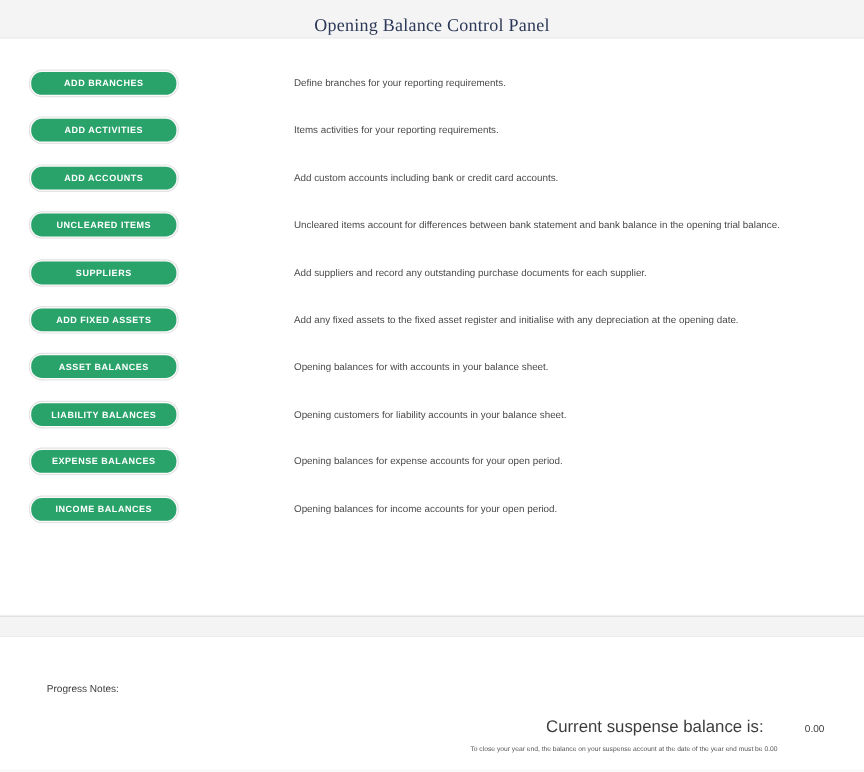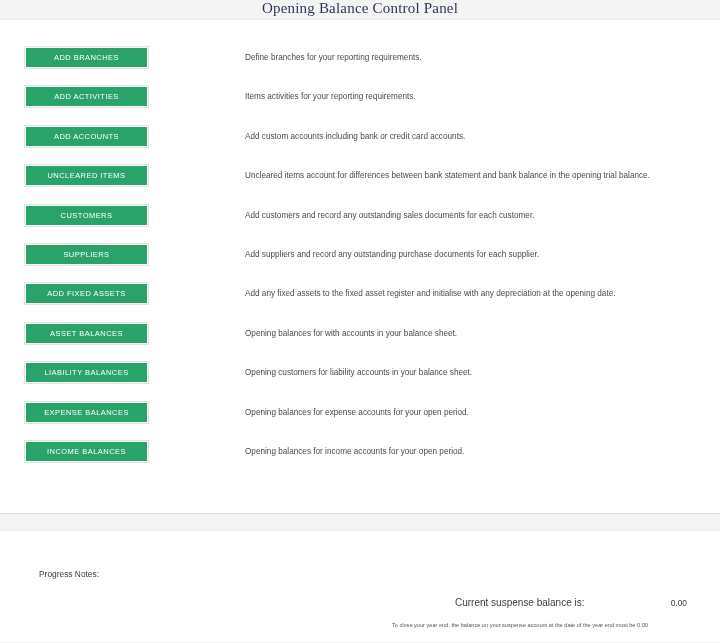--- a/index.html
+++ b/index.html
@@ -13,25 +13,25 @@
     background: #ffffff;
     font-family: "Liberation Sans", sans-serif;
     color: #3d3d3d;
     overflow: hidden;
     position: relative;
   }
 
   
   .header-band {
     width: 100%;
-    height: 20px;
+    height: 32px;
     background: #f4f4f4;
     border-bottom: 1px solid #ececec;
     display: flex;
-    align-items: flex-start;
+    align-items: flex-end;
     justify-content: center;
   }
   .page-title {
     font-family: "Liberation Serif", serif;
     font-size: 15px;
     font-weight: 400;
     color: #2c3858;
     letter-spacing: 0.2px;
     white-space: nowrap;
   }
@@ -53,24 +53,24 @@
   .action-button {
     display: block;
     width: 121px;
     height: 19px;
     line-height: 19px;
     background: #2aa36b;
     color: #ffffff;
     border: none;
     outline: 1px solid #e4e4e4;
     outline-offset: 1px;
-    border-radius: 0;
+    border-radius: 9px;
     font-family: "Liberation Sans", sans-serif;
     font-size: 7.5px;
-    font-weight: normal;
+    font-weight: bold;
     letter-spacing: 0.45px;
     text-align: center;
     text-transform: uppercase;
     cursor: pointer;
     padding: 0;
     box-shadow: 0 0 0 1px rgba(0,0,0,0.02);
     white-space: nowrap;
     overflow: hidden;
   }
   .row-desc-cell {
@@ -131,21 +131,21 @@
   .suspense-row {
     position: absolute;
     left: 455px;
     top: 66px;
     width: 232px;
     display: flex;
     justify-content: space-between;
     align-items: baseline;
   }
   .suspense-label {
-    font-size: 10px;
+    font-size: 14px;
     color: #3d3d3d;
     text-align: right;
   }
   .suspense-value {
     font-size: 8.4px;
     color: #3d3d3d;
     text-align: right;
   }
   .suspense-note {
     position: absolute;
@@ -202,28 +202,20 @@
     <div class="row">
       <div class="row-btn-cell">
         <button class="action-button">Uncleared Items</button>
       </div>
       <div class="row-desc-cell">
         <div class="row-desc">Uncleared items account for differences between bank statement and bank balance in the opening trial balance.</div>
       </div>
     </div>
     <div class="row">
       <div class="row-btn-cell">
-        <button class="action-button">Customers</button>
-      </div>
-      <div class="row-desc-cell">
-        <div class="row-desc">Add customers and record any outstanding sales documents for each customer.</div>
-      </div>
-    </div>
-    <div class="row">
-      <div class="row-btn-cell">
         <button class="action-button">Suppliers</button>
       </div>
       <div class="row-desc-cell">
         <div class="row-desc">Add suppliers and record any outstanding purchase documents for each supplier.</div>
       </div>
     </div>
     <div class="row">
       <div class="row-btn-cell">
         <button class="action-button">Add Fixed Assets</button>
       </div>

